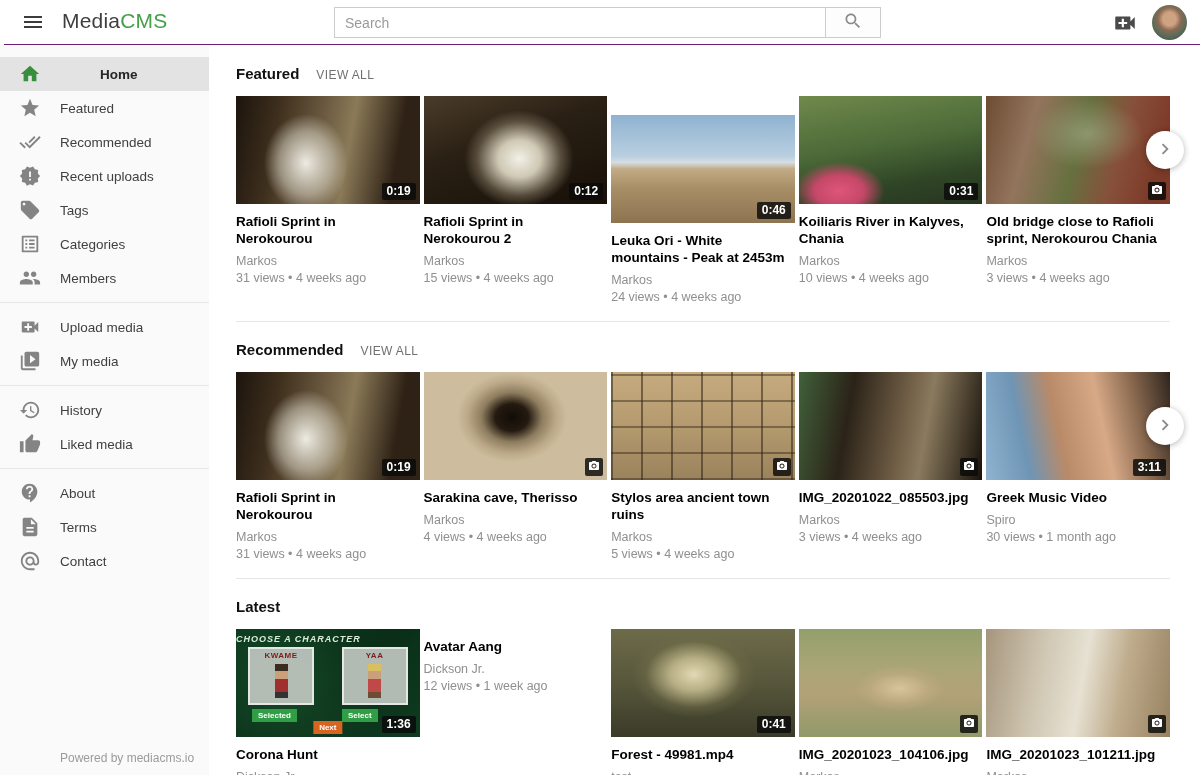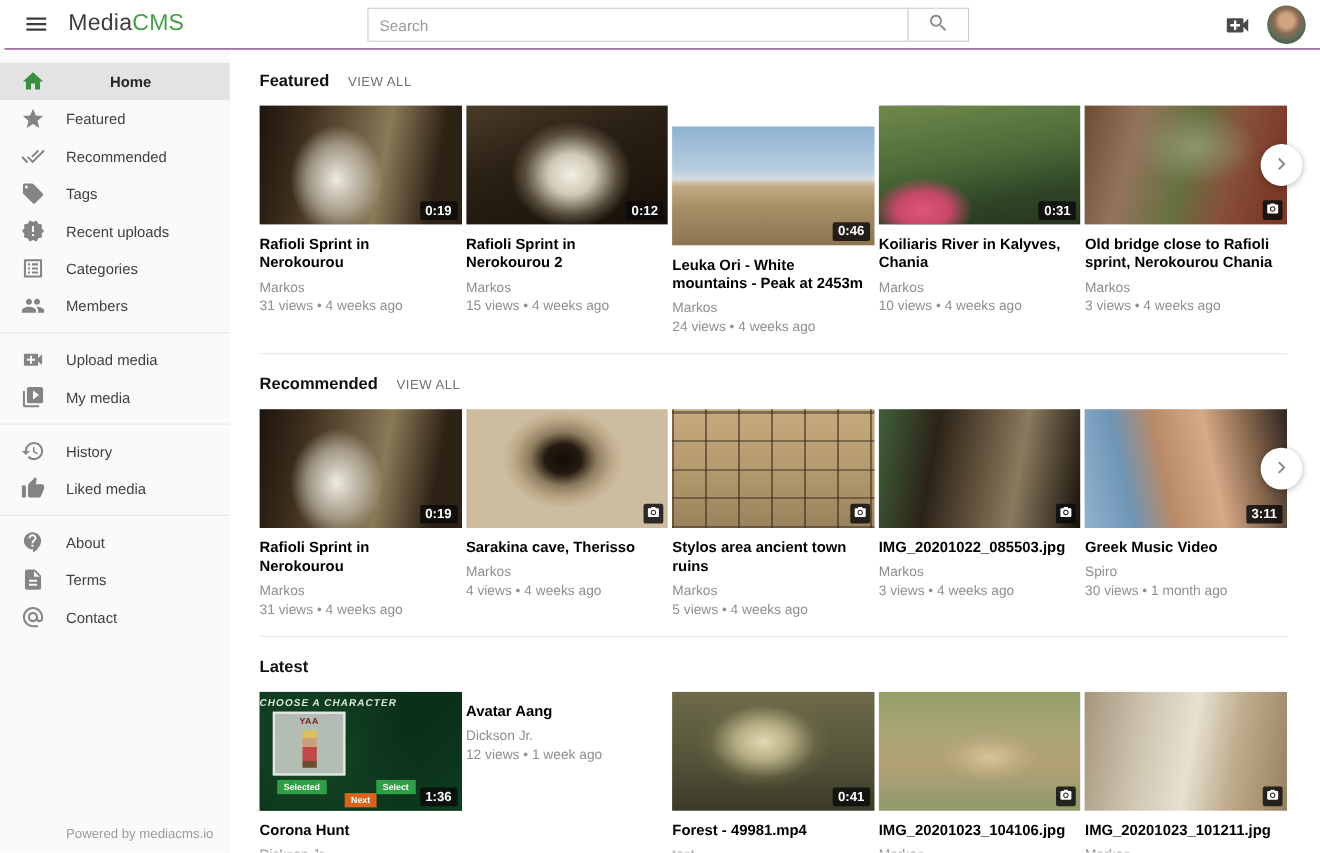--- a/index.html
+++ b/index.html
@@ -170,33 +170,33 @@
           <svg width="22" height="22" viewBox="0 0 24 24" fill="#848484">
             <path d="M18 7l-1.41-1.41-6.34 6.34 1.41 1.41L18 7zm4.24-1.41L11.66 16.17 7.48 12l-1.41 1.41L11.66 19l12-12-1.42-1.41zM.41 13.41L6 19l1.41-1.41L1.83 12 .41 13.41z"></path>
           </svg>
         </span>
     <span class="nav-label">Recommended</span>
   </div>
 
   <div class="nav-item">
     <span class="nav-icon">
           <svg width="22" height="22" viewBox="0 0 24 24" fill="#848484">
+            <path d="M23 12l-2.44-2.79.34-3.69-3.61-.82-1.89-3.2L12 2.96 8.6 1.5 6.71 4.69 3.1 5.5l.34 3.7L1 12l2.44 2.79-.34 3.7 3.61.82L8.6 22.5l3.4-1.47 3.4 1.46 1.89-3.19 3.61-.82-.34-3.69L23 12zm-10 5h-2v-2h2v2zm0-4h-2V7h2v6z"></path>
+          </svg>
+        </span>
+    <span class="nav-label">Recent uploads</span>
+  </div>
+
+  <div class="nav-item">
+    <span class="nav-icon">
+          <svg width="22" height="22" viewBox="0 0 24 24" fill="#848484">
             <path d="M21.41 11.58l-9-9C12.05 2.22 11.55 2 11 2H4c-1.1 0-2 .9-2 2v7c0 .55.22 1.05.59 1.42l9 9c.36.36.86.58 1.41.58.55 0 1.05-.22 1.41-.59l7-7c.37-.36.59-.86.59-1.41 0-.55-.23-1.06-.59-1.42zM5.5 7C4.67 7 4 6.33 4 5.5S4.67 4 5.5 4 7 4.67 7 5.5 6.33 7 5.5 7z"></path>
           </svg>
         </span>
     <span class="nav-label">Tags</span>
-  </div>
-
-  <div class="nav-item">
-    <span class="nav-icon">
-          <svg width="22" height="22" viewBox="0 0 24 24" fill="#848484">
-            <path d="M23 12l-2.44-2.79.34-3.69-3.61-.82-1.89-3.2L12 2.96 8.6 1.5 6.71 4.69 3.1 5.5l.34 3.7L1 12l2.44 2.79-.34 3.7 3.61.82L8.6 22.5l3.4-1.47 3.4 1.46 1.89-3.19 3.61-.82-.34-3.69L23 12zm-10 5h-2v-2h2v2zm0-4h-2V7h2v6z"></path>
-          </svg>
-        </span>
-    <span class="nav-label">Recent uploads</span>
   </div>
 
   <div class="nav-item">
     <span class="nav-icon">
           <svg width="22" height="22" viewBox="0 0 24 24" fill="#848484">
             <path d="M19 5v14H5V5h14m1.1-2H3.9c-.5 0-.9.4-.9.9v16.2c0 .4.4.9.9.9h16.2c.4 0 .9-.5.9-.9V3.9c0-.5-.5-.9-.9-.9zM11 7h6v2h-6V7zm0 4h6v2h-6v-2zm0 4h6v2h-6zM7 7h2v2H7zm0 4h2v2H7zm0 4h2v2H7z"></path>
           </svg>
         </span>
     <span class="nav-label">Categories</span>
   </div>
@@ -418,20 +418,24 @@
       <h2 class="section-title">Latest</h2>
     </div>
     <div class="cards-row">
       <div class="cards-grid">
   <div class="card">
     <div class="thumb t-l1">
   <div class="game">
     <div class="g-title">CHOOSE A CHARACTER</div>
     <div class="g-boxes">
       <div class="g-box">
+        <div class="g-name">KWAME</div>
+        <div class="g-sprite s1"></div>
+      </div>
+      <div class="g-box">
         <div class="g-name">YAA</div>
         <div class="g-sprite s2"></div>
       </div>
     </div>
     <span class="g-btn g-selected">Selected</span>
     <span class="g-btn g-next">Next</span>
     <span class="g-btn g-select">Select</span>
   </div>
 
       <span class="badge">1:36</span>

